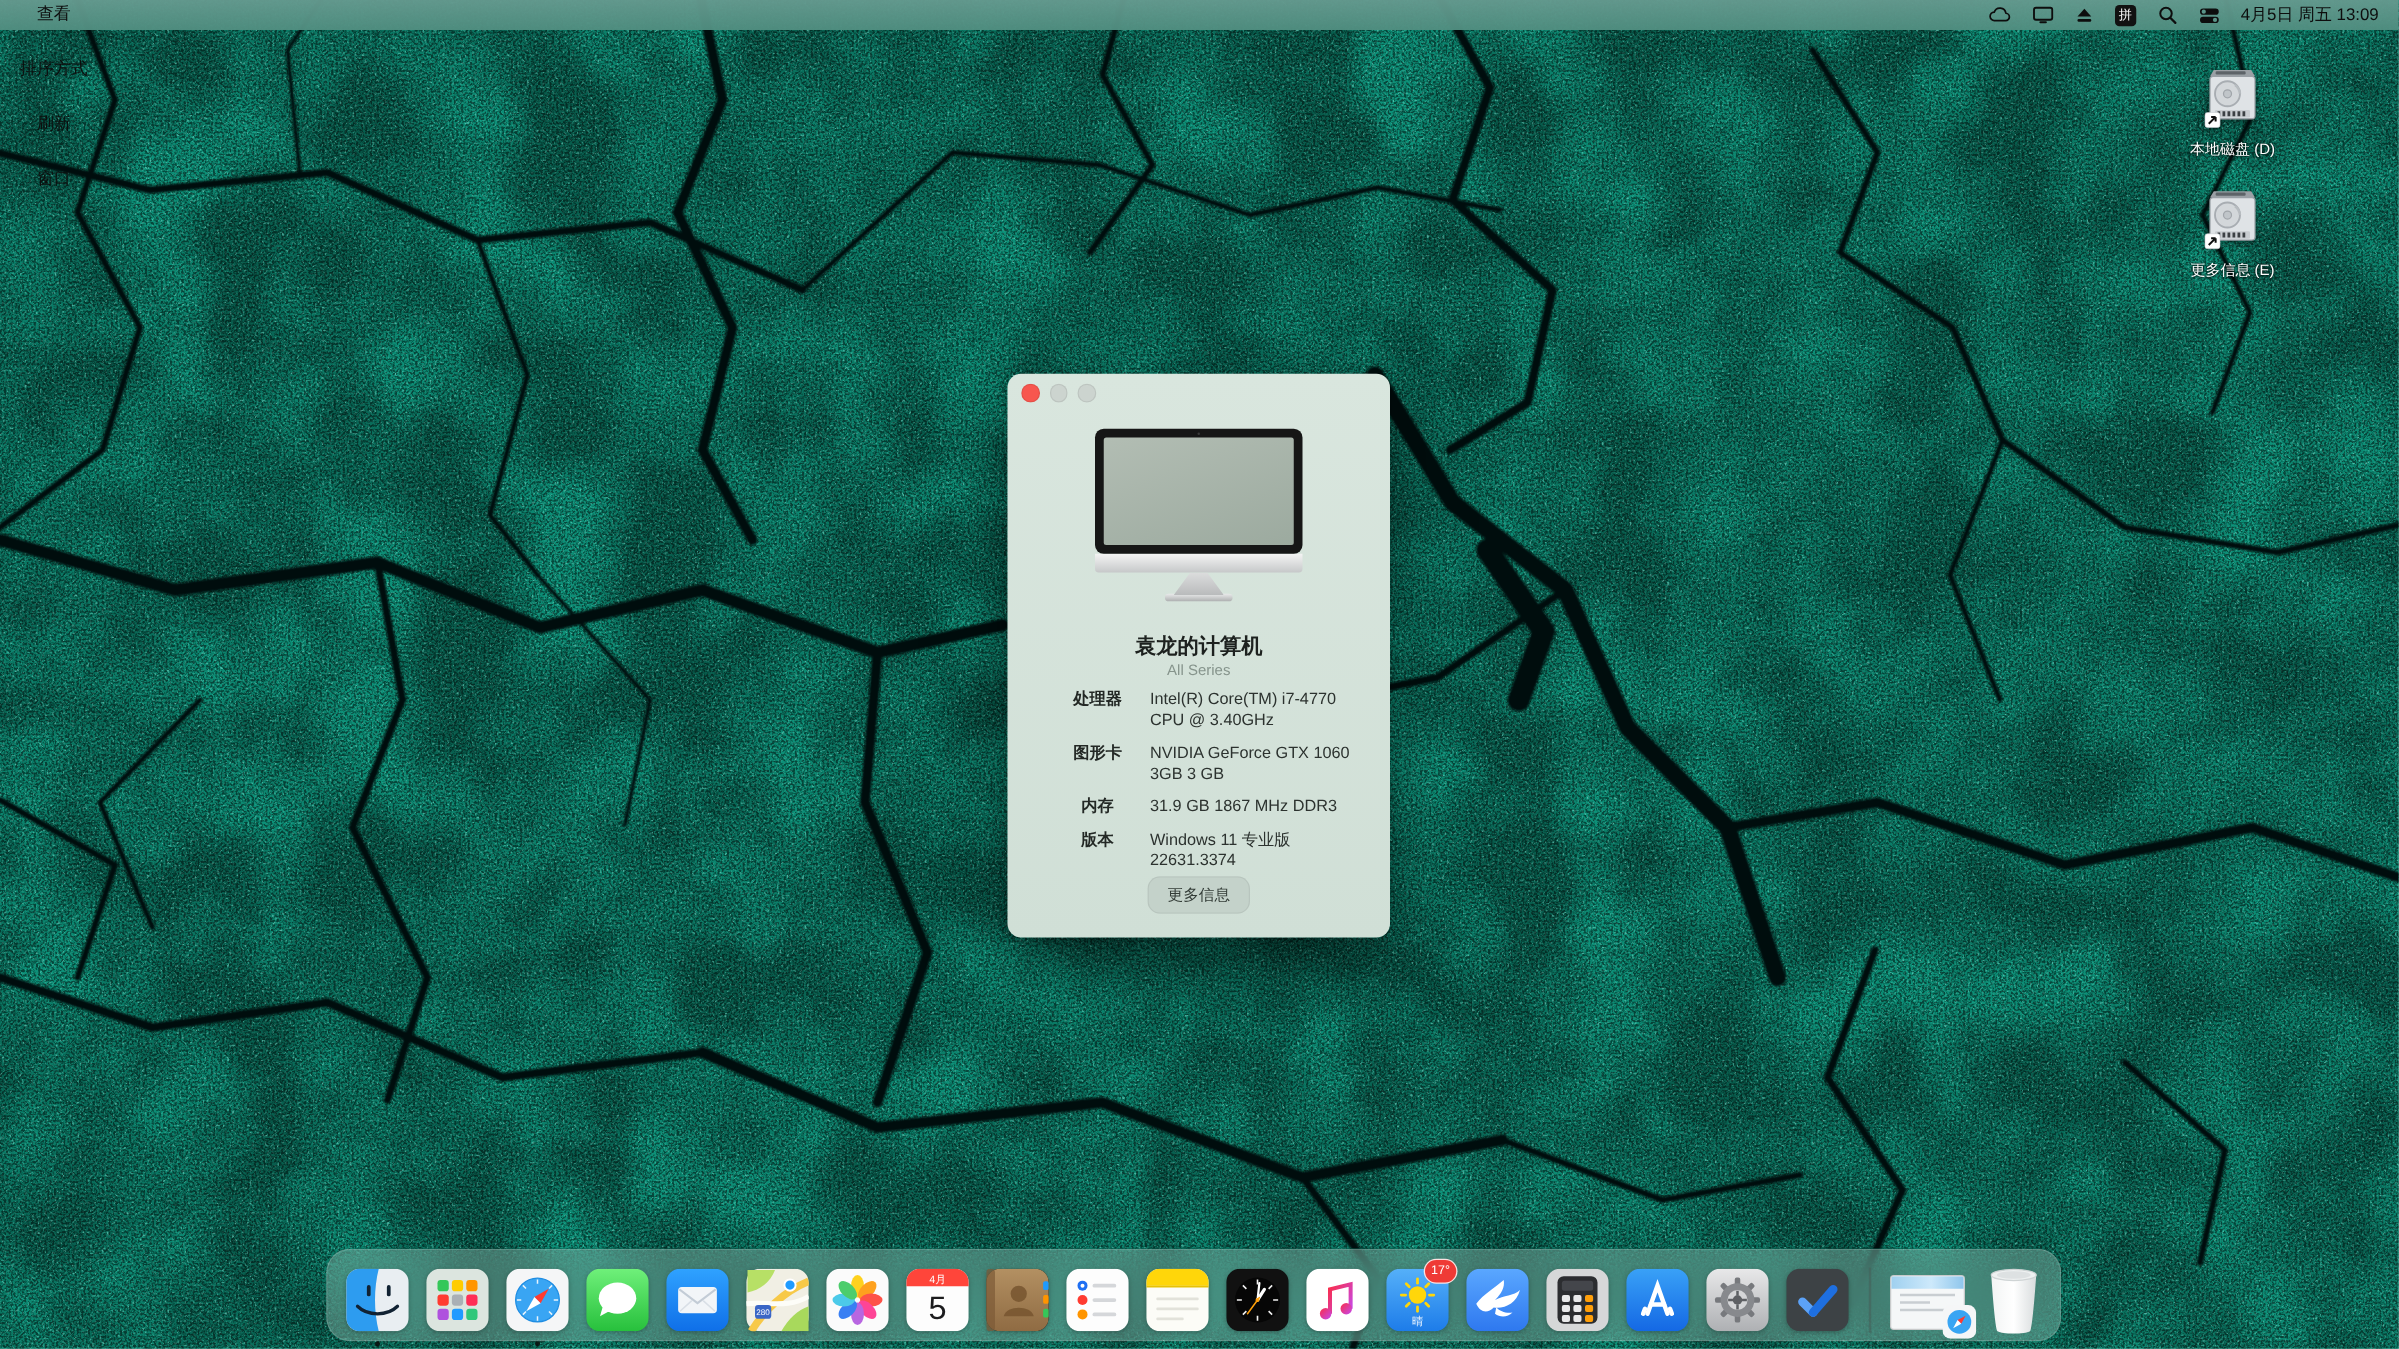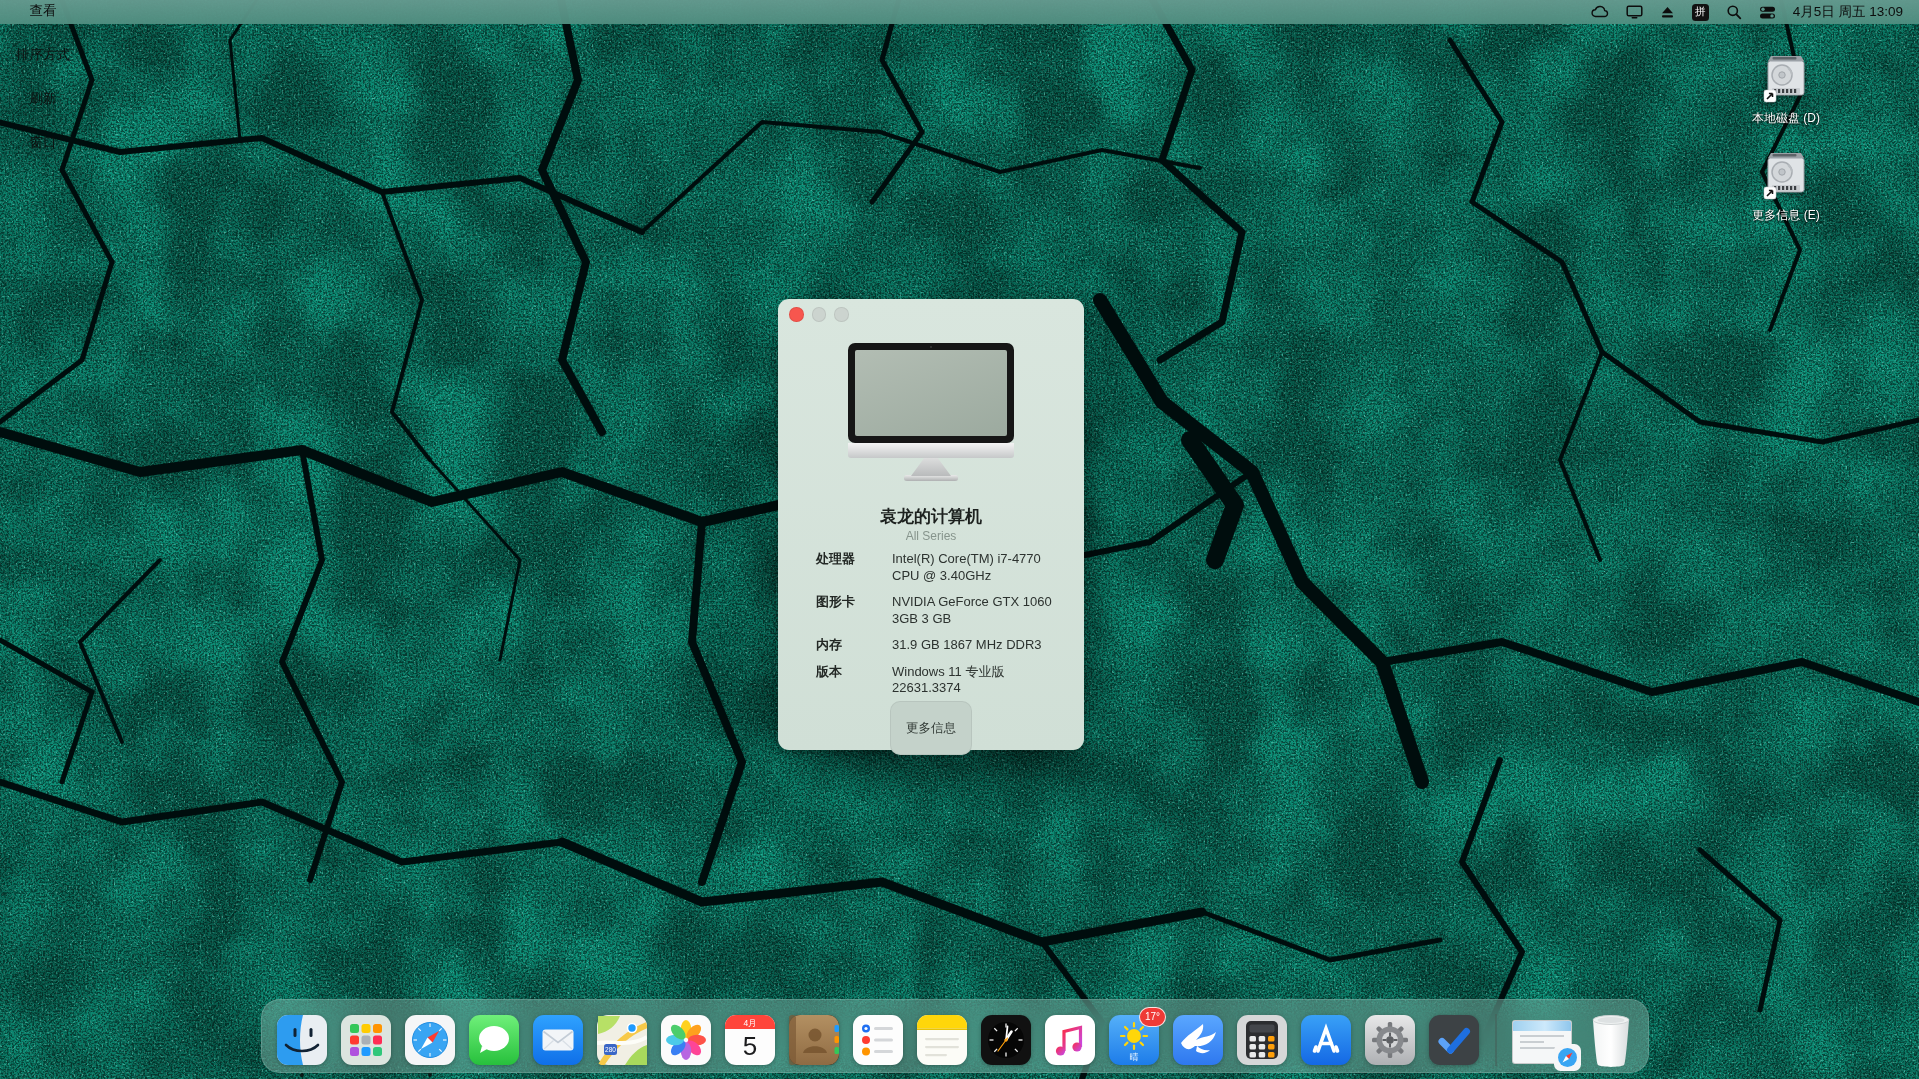--- a/index.html
+++ b/index.html
@@ -25,21 +25,21 @@
   .clock-text{font-size:13.5px;}
 
   
   .disk{position:absolute;width:86px;text-align:center;z-index:2;cursor:default;}
   .disk-d{left:1743px;top:52px;}
   .disk-e{left:1743px;top:149px;}
   .disk-label{margin-top:2px;color:#fff;font-size:12px;
     text-shadow:0 1px 3px rgba(0,0,0,.9),0 0 2px rgba(0,0,0,.7);}
 
   
-  .about{position:absolute;left:778px;top:299px;width:306px;height:451px;z-index:10;
+  .about{position:absolute;left:806px;top:299px;width:306px;height:451px;z-index:10;
     background:linear-gradient(180deg,#d9e6de,#d0dfd6);border-radius:11px;
     box-shadow:0 22px 60px rgba(0,0,0,.5),0 2px 8px rgba(0,0,0,.25);}
   .tl-row{position:absolute;top:8px;left:11px;display:flex;gap:8px;}
   .tl{width:12.5px;height:12.5px;border-radius:50%;}
   .tl-close{background:#f7564e;border:.5px solid rgba(0,0,0,.08);}
   .tl-dim{background:#ccd4cf;border:.5px solid rgba(0,0,0,.07);}
   .imac{position:absolute;left:70px;top:44px;width:166px;}
   .imac-bezel{width:166px;height:100px;background:#161616;border-radius:7px;
     box-sizing:border-box;padding:7px;position:relative;}
   .imac-cam{position:absolute;top:3px;left:50%;width:2px;height:2px;border-radius:50%;
@@ -53,24 +53,24 @@
     background:linear-gradient(180deg,#dcdddd,#b9bbbc);}
   .imac-base{width:54px;height:6px;margin:-1px auto 0;border-radius:3px/2.5px;
     background:linear-gradient(180deg,#e9eaea,#aeb0b1);}
   .about-name{position:absolute;top:206px;left:0;right:0;text-align:center;
     font-size:17px;font-weight:bold;color:#1d211f;}
   .about-model{position:absolute;top:230px;left:0;right:0;text-align:center;
     font-size:12px;color:#86948c;}
   .specs{position:absolute;top:252px;left:38px;display:grid;
     grid-template-columns:68px 178px;column-gap:8px;row-gap:10px;
     font-size:13px;line-height:16.5px;color:#2c322f;}
-  .spec-label{font-weight:bold;text-align:left;color:#232825;}
+  .spec-label{font-weight:bold;text-align:center;color:#232825;}
   .more-info{position:absolute;top:402px;left:50%;transform:translateX(-50%);
     background:#c4d2ca;border:1px solid rgba(0,0,0,.06);border-radius:10px;
-    font-size:12.5px;color:#333c37;padding:18px 15px;line-height:16px;cursor:default;
+    font-size:12.5px;color:#333c37;padding:6px 15px;line-height:16px;cursor:default;
     font-family:"Liberation Sans",sans-serif;}
 
   
   .dock{position:absolute;left:261px;bottom:6px;height:66px;z-index:20;
     display:flex;align-items:center;padding:8px 9px 0;border-radius:19px;
     background:rgba(198,224,214,.30);box-shadow:inset 0 0 0 1px rgba(255,255,255,.15);
     -webkit-backdrop-filter:blur(18px);backdrop-filter:blur(18px);}
   .d-item{width:50px;height:50px;margin:0 7px;position:relative;flex:none;}
   .d-item svg{display:block;filter:drop-shadow(0 1.5px 2px rgba(0,0,0,.28));}
   .run-dot{position:absolute;left:50%;bottom:-12px;width:4px;height:4px;border-radius:50%;

